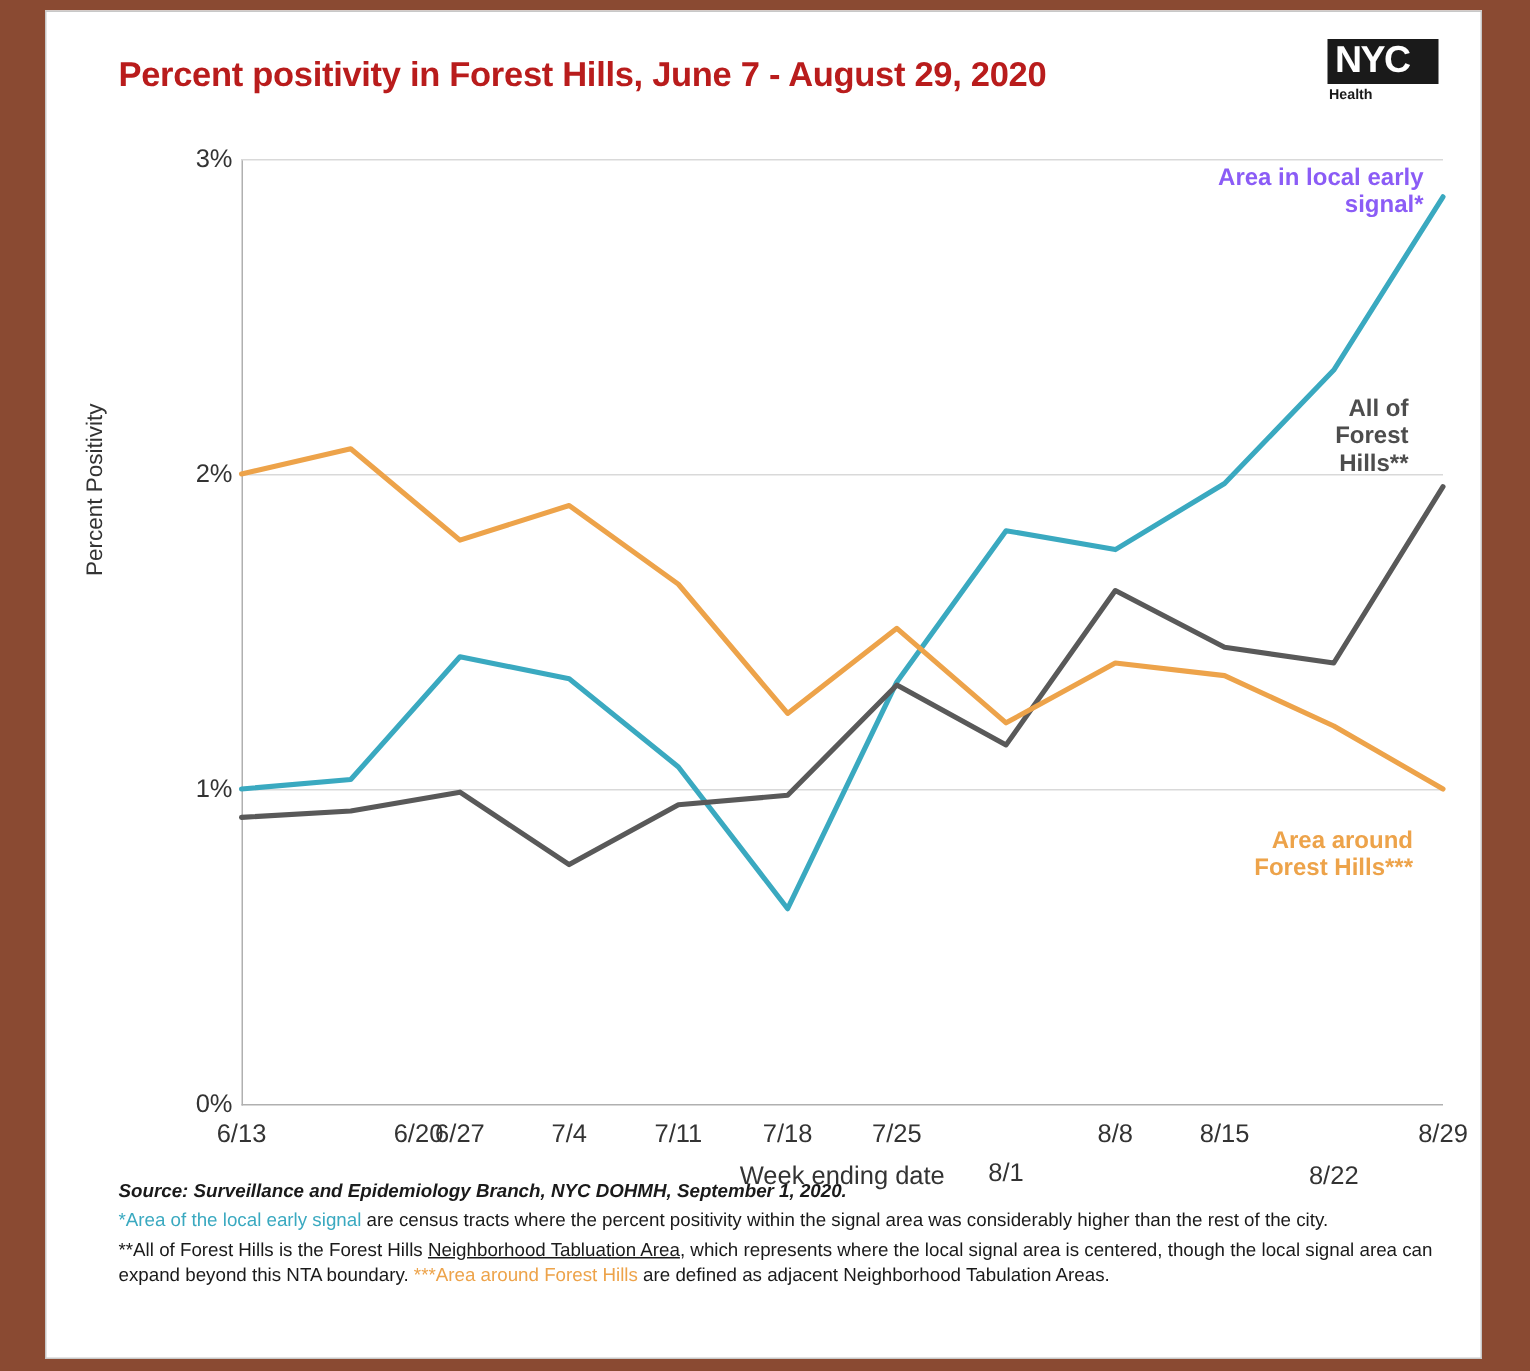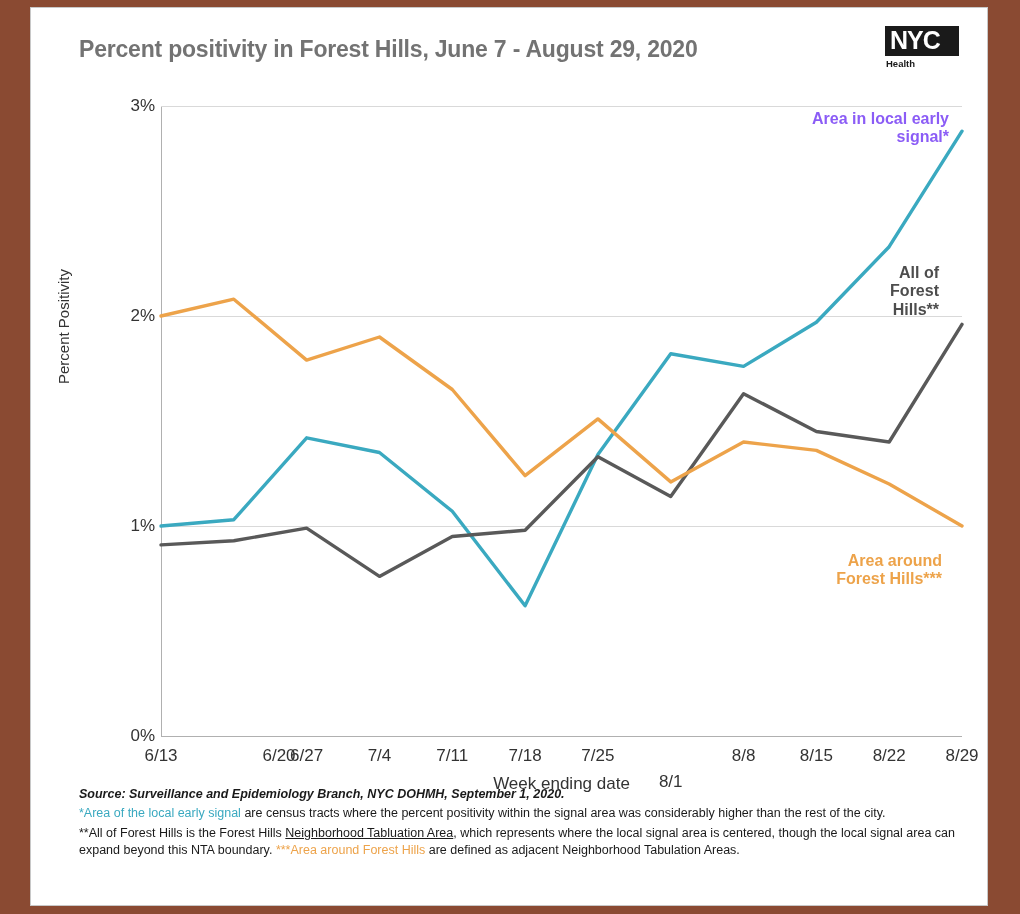--- a/index.html
+++ b/index.html
@@ -56,21 +56,21 @@
     border: 1px solid #c8c8c8;
     box-sizing: border-box;
   }
   .slide-title {
     position: absolute;
     left: 48px;
     top: 28px;
     width: 800px;
     font-size: 23px;
     font-weight: bold;
-    color: #737373;
+    color: #b91c1c;
     letter-spacing: -0.2px;
   }
   .nyc-logo {
     position: absolute;
     right: 24px;
     top: 18px;
     width: 78px;
     text-align: left;
   }
   .nyc-logo .nyc-mark {
@@ -244,21 +244,21 @@
           <div class="xtick-label" style="left: 82px;">6/13</div>
           <div class="xtick-label" style="left: 152px; margin-left: 48px;">6/20</div>
           <div class="xtick-label" style="left: 227.636px;">6/27</div>
           <div class="xtick-label" style="left: 300.455px;">7/4</div>
           <div class="xtick-label" style="left: 373.273px;">7/11</div>
           <div class="xtick-label" style="left: 446.091px;">7/18</div>
           <div class="xtick-label" style="left: 518.909px;">7/25</div>
           <div class="xtick-label" style="left: 591.727px; margin-top: 26px;">8/1</div>
           <div class="xtick-label" style="left: 664.545px;">8/8</div>
           <div class="xtick-label" style="left: 737.364px;">8/15</div>
-          <div class="xtick-label" style="left: 810.182px;">8/22</div>
+          <div class="xtick-label" style="left: 810.182px; margin-top: 28px;">8/22</div>
           <div class="xtick-label" style="left: 883px;">8/29</div>
         </div>
 
       <div class="y-axis-title">Percent Positivity</div>
       <div class="x-axis-title">Week ending date</div>
 
       <svg id="plot-svg" width="890" height="690" style="position:absolute;left:0;top:0;">
           <polyline points="82,442 154.8181818181818,435.70000000000005 227.63636363636363,353.8 300.4545454545455,368.5 373.27272727272725,427.29999999999995 446.09090909090907,521.8 518.909090909091,370.59999999999997 591.7272727272727,269.8 664.5454545454545,282.4 737.3636363636364,238.3 810.1818181818181,162.7 883,47.200000000000045" fill="none" stroke="#3aa9c0" stroke-width="3.4" stroke-linejoin="round" stroke-linecap="round"></polyline>
           <polyline points="82,460.9 154.8181818181818,456.7 227.63636363636363,444.1 300.4545454545455,492.4 373.27272727272725,452.5 446.09090909090907,446.20000000000005 518.909090909091,372.7 591.7272727272727,412.6 664.5454545454545,309.7 737.3636363636364,347.5 810.1818181818181,358.00000000000006 883,240.40000000000003" fill="none" stroke="#595959" stroke-width="3.4" stroke-linejoin="round" stroke-linecap="round"></polyline>
           <polyline points="82,232 154.8181818181818,215.2 227.63636363636363,276.09999999999997 300.4545454545455,253 373.27272727272725,305.50000000000006 446.09090909090907,391.6 518.909090909091,334.90000000000003 591.7272727272727,397.9 664.5454545454545,358.00000000000006 737.3636363636364,366.4 810.1818181818181,400 883,442" fill="none" stroke="#eda34a" stroke-width="3.4" stroke-linejoin="round" stroke-linecap="round"></polyline>

